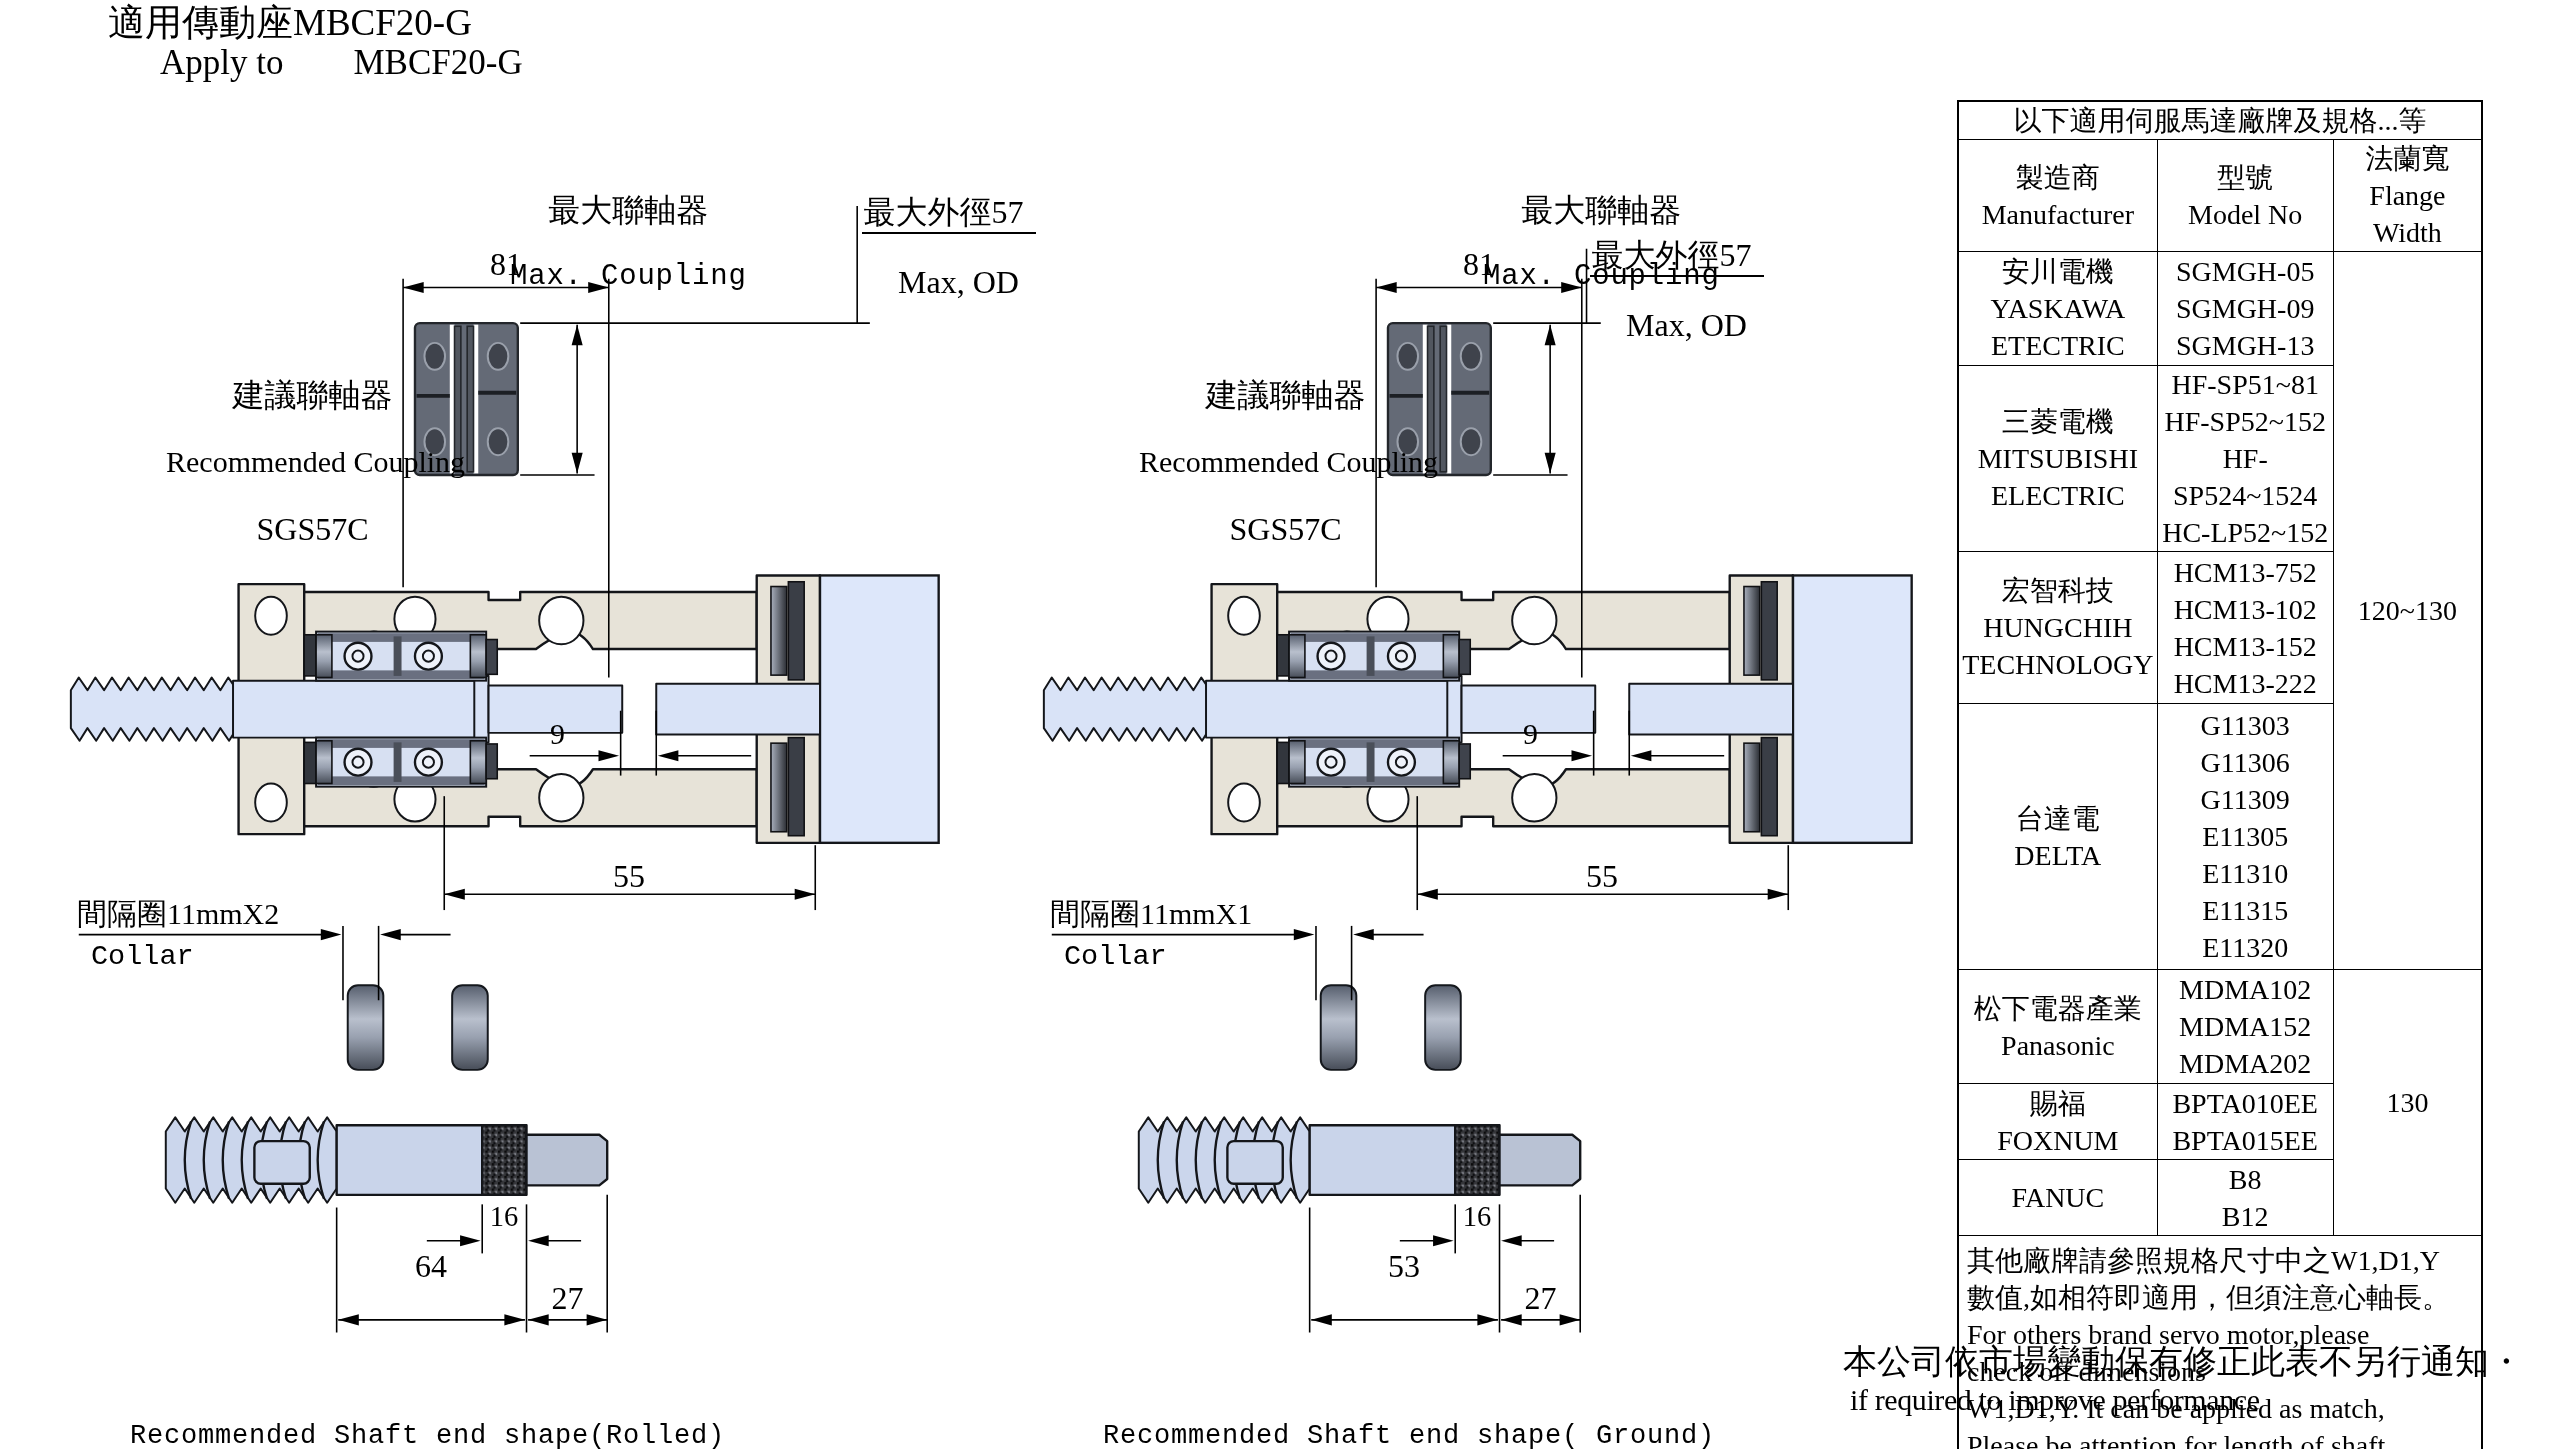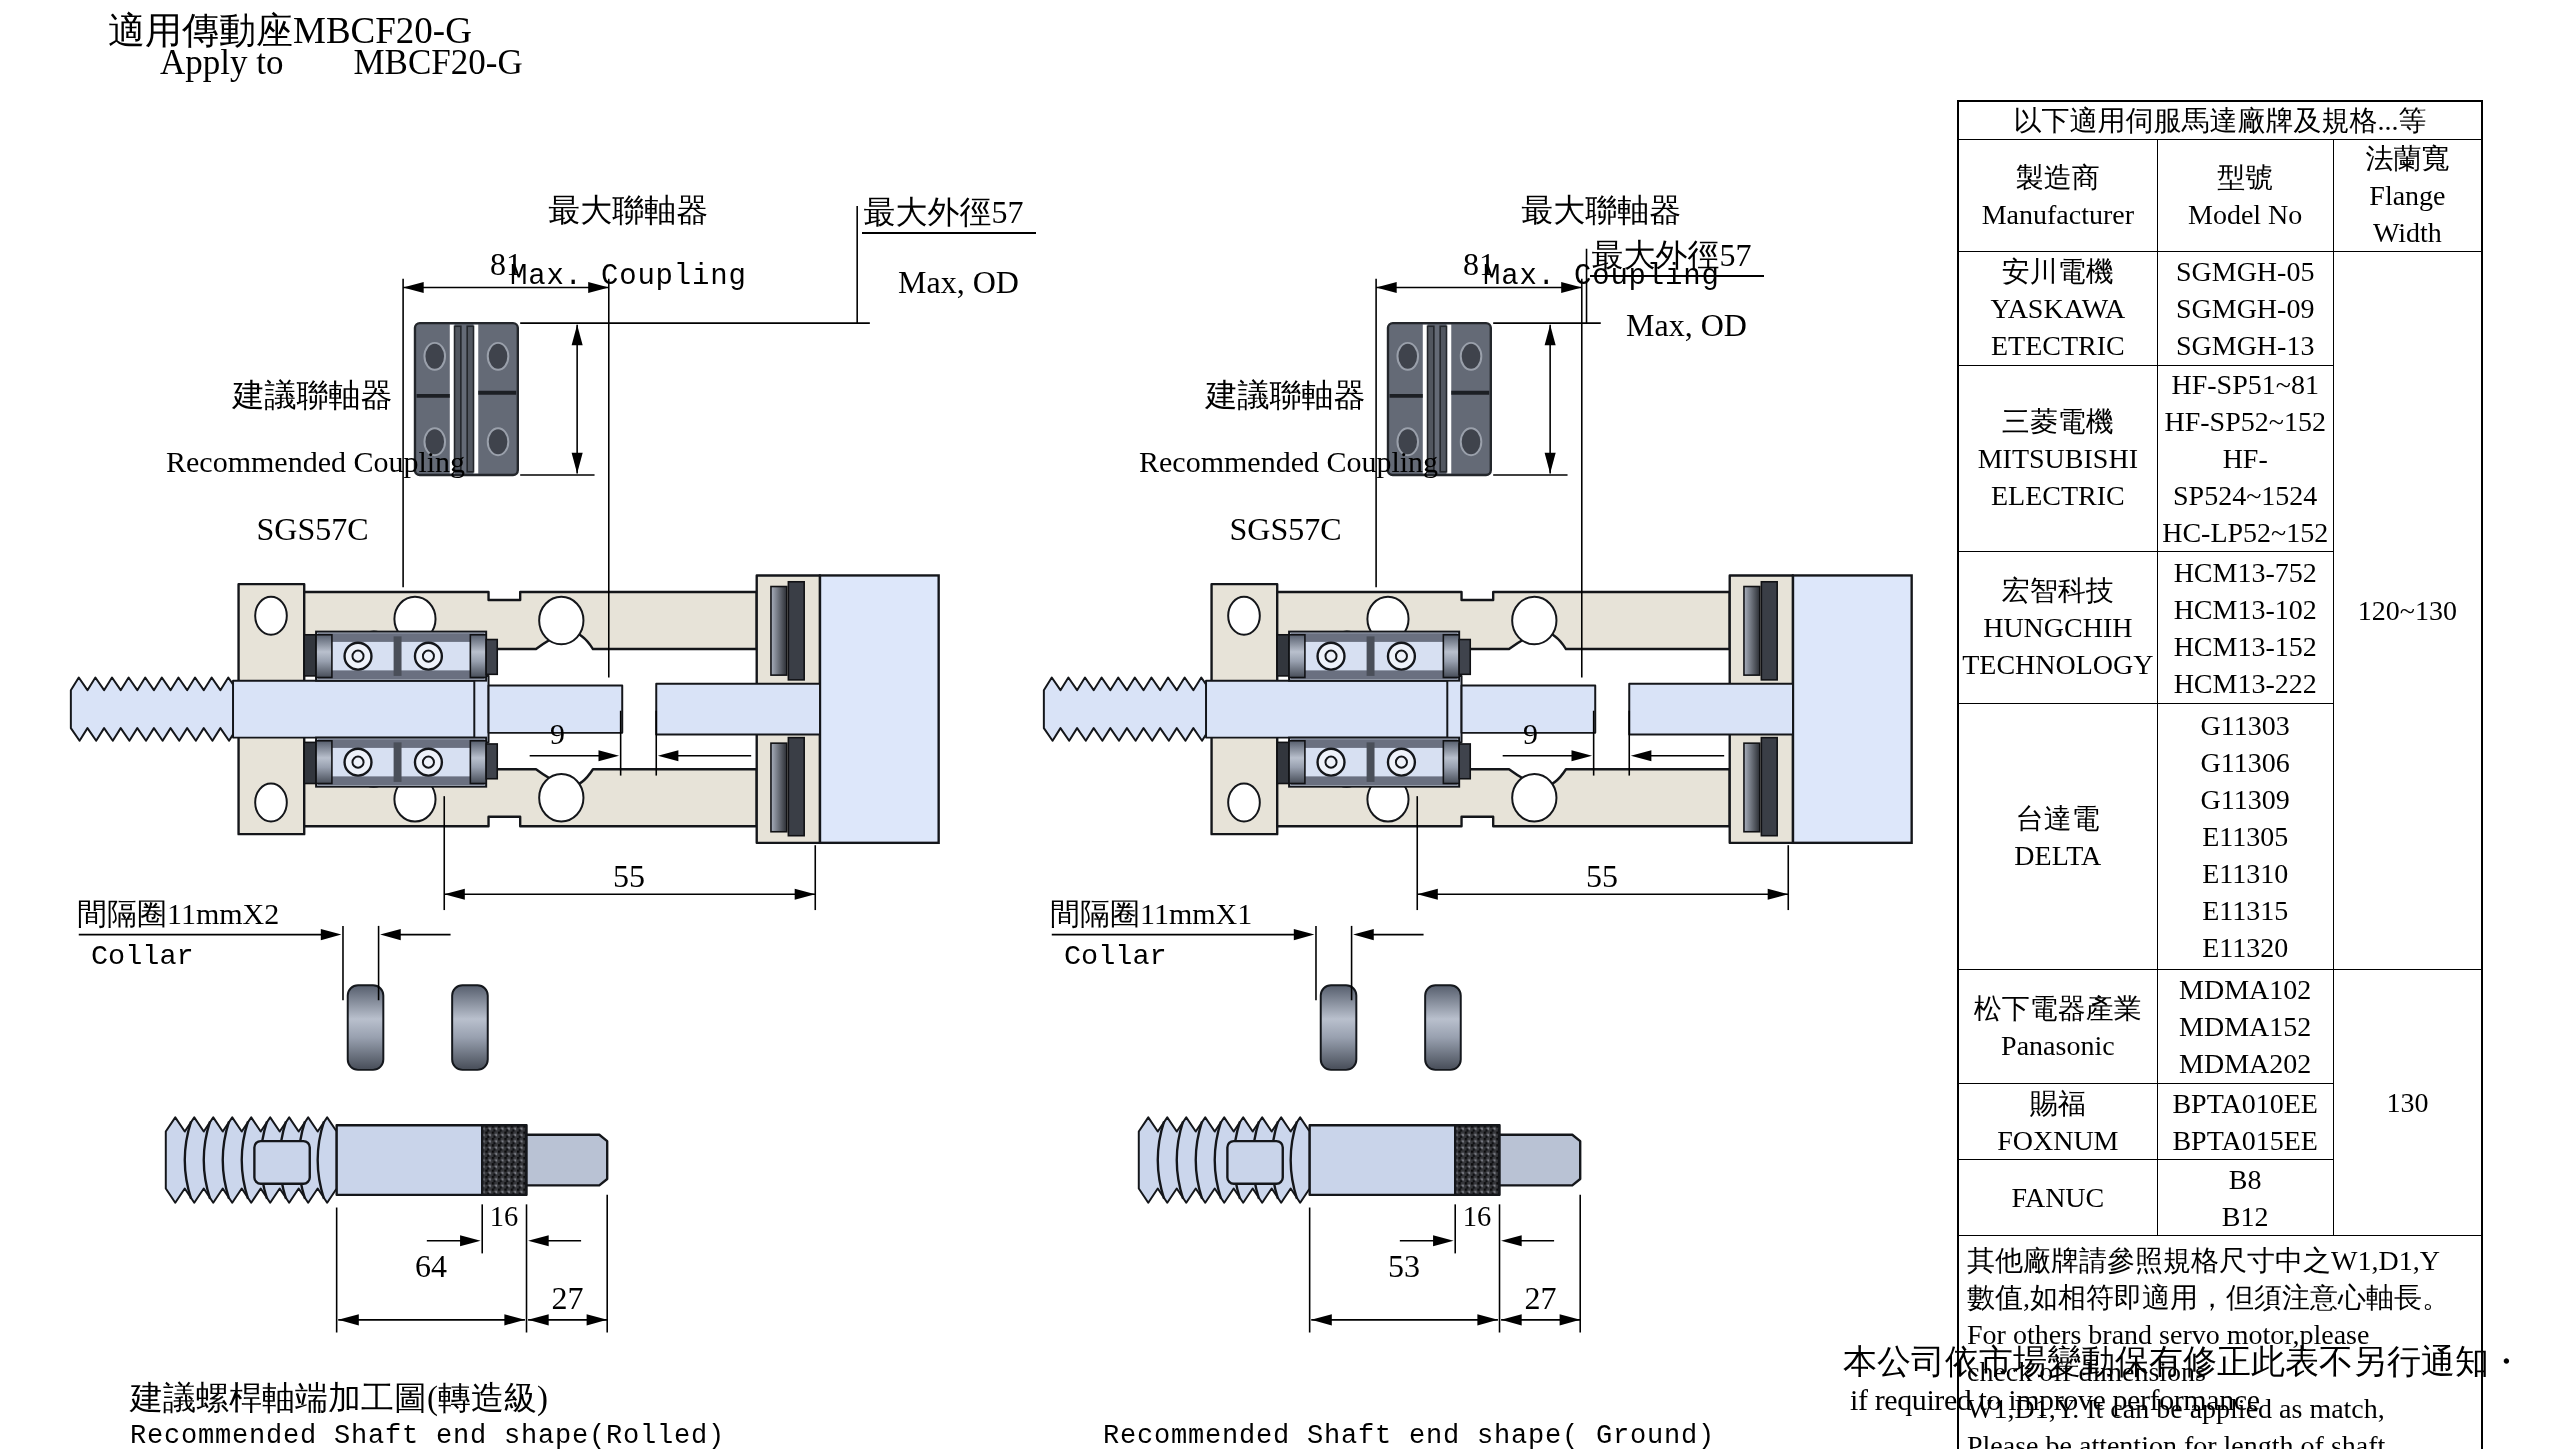--- a/index.html
+++ b/index.html
@@ -1,19 +1,19 @@
 <!DOCTYPE html>
 <html style="font-size:12.7px"><head>
 <meta charset="utf-8">
 <style>
   html,body{margin:0;padding:0;width:2550px;height:1450px;overflow:hidden;background:#ffffff;
     font-family:"Liberation Serif","DejaVu Serif",serif;color:#000;}
   .abs{position:absolute;}
   
-  .title-line1{left:108px;top:1.6px;font-size:37px;line-height:41px;margin-top:8px;}
+  .title-line1{left:108px;top:1.6px;font-size:37px;line-height:41px;}
   .title-line2{left:124px;top:43px;font-size:35px;line-height:40px;margin-left:36px;}
   
   .drawing{position:absolute;top:119px;width:981px;height:1329px;}
   #d1{left:55px;} #d2{left:1028px;}
   .drawing svg{position:absolute;left:0;top:0;}
   .drawing .lbl{position:absolute;white-space:pre;text-align:center;}
   .cjk{font-size:32px;line-height:37px;}
   .mono{font-family:"Liberation Mono","DejaVu Sans Mono",monospace;}
   .lbl-max-coupling{left:455px;top:43px;}
   .lbl-max-coupling .en{font-size:29px;line-height:36px;letter-spacing:0.8px;}
@@ -233,21 +233,20 @@
     <div class="en">Recommended Coupling</div>
     <div class="model">SGS57C</div>
   </div>
   <div class="dim dim9">9</div>
   <div class="dim dim55">55</div>
   <div class="lbl lbl-collar1">間隔圈11mmX2</div>
   <div class="lbl lbl-collar2 mono">Collar</div>
   <div class="dim dim16">16</div>
   <div class="dim dim64">64</div>
   <div class="dim dim27">27</div>
-  <div class="lbl caption1">建議螺桿軸端加工圖(轉造級)</div>
   <div class="lbl caption2 mono">Recommended Shaft end shape(Rolled)</div>
 </div>
 
 <div id="d2" class="drawing d2">
   <svg width="981" height="1329" viewBox="0 0 1240 1680">
     <defs>
       <linearGradient id="gMetalB" x1="0" y1="0" x2="0" y2="1">
         <stop offset="0" stop-color="#565e6d"></stop>
           <stop offset="0.4" stop-color="#b9c0cd"></stop>
         <stop offset="0.62" stop-color="#98a0af"></stop>

